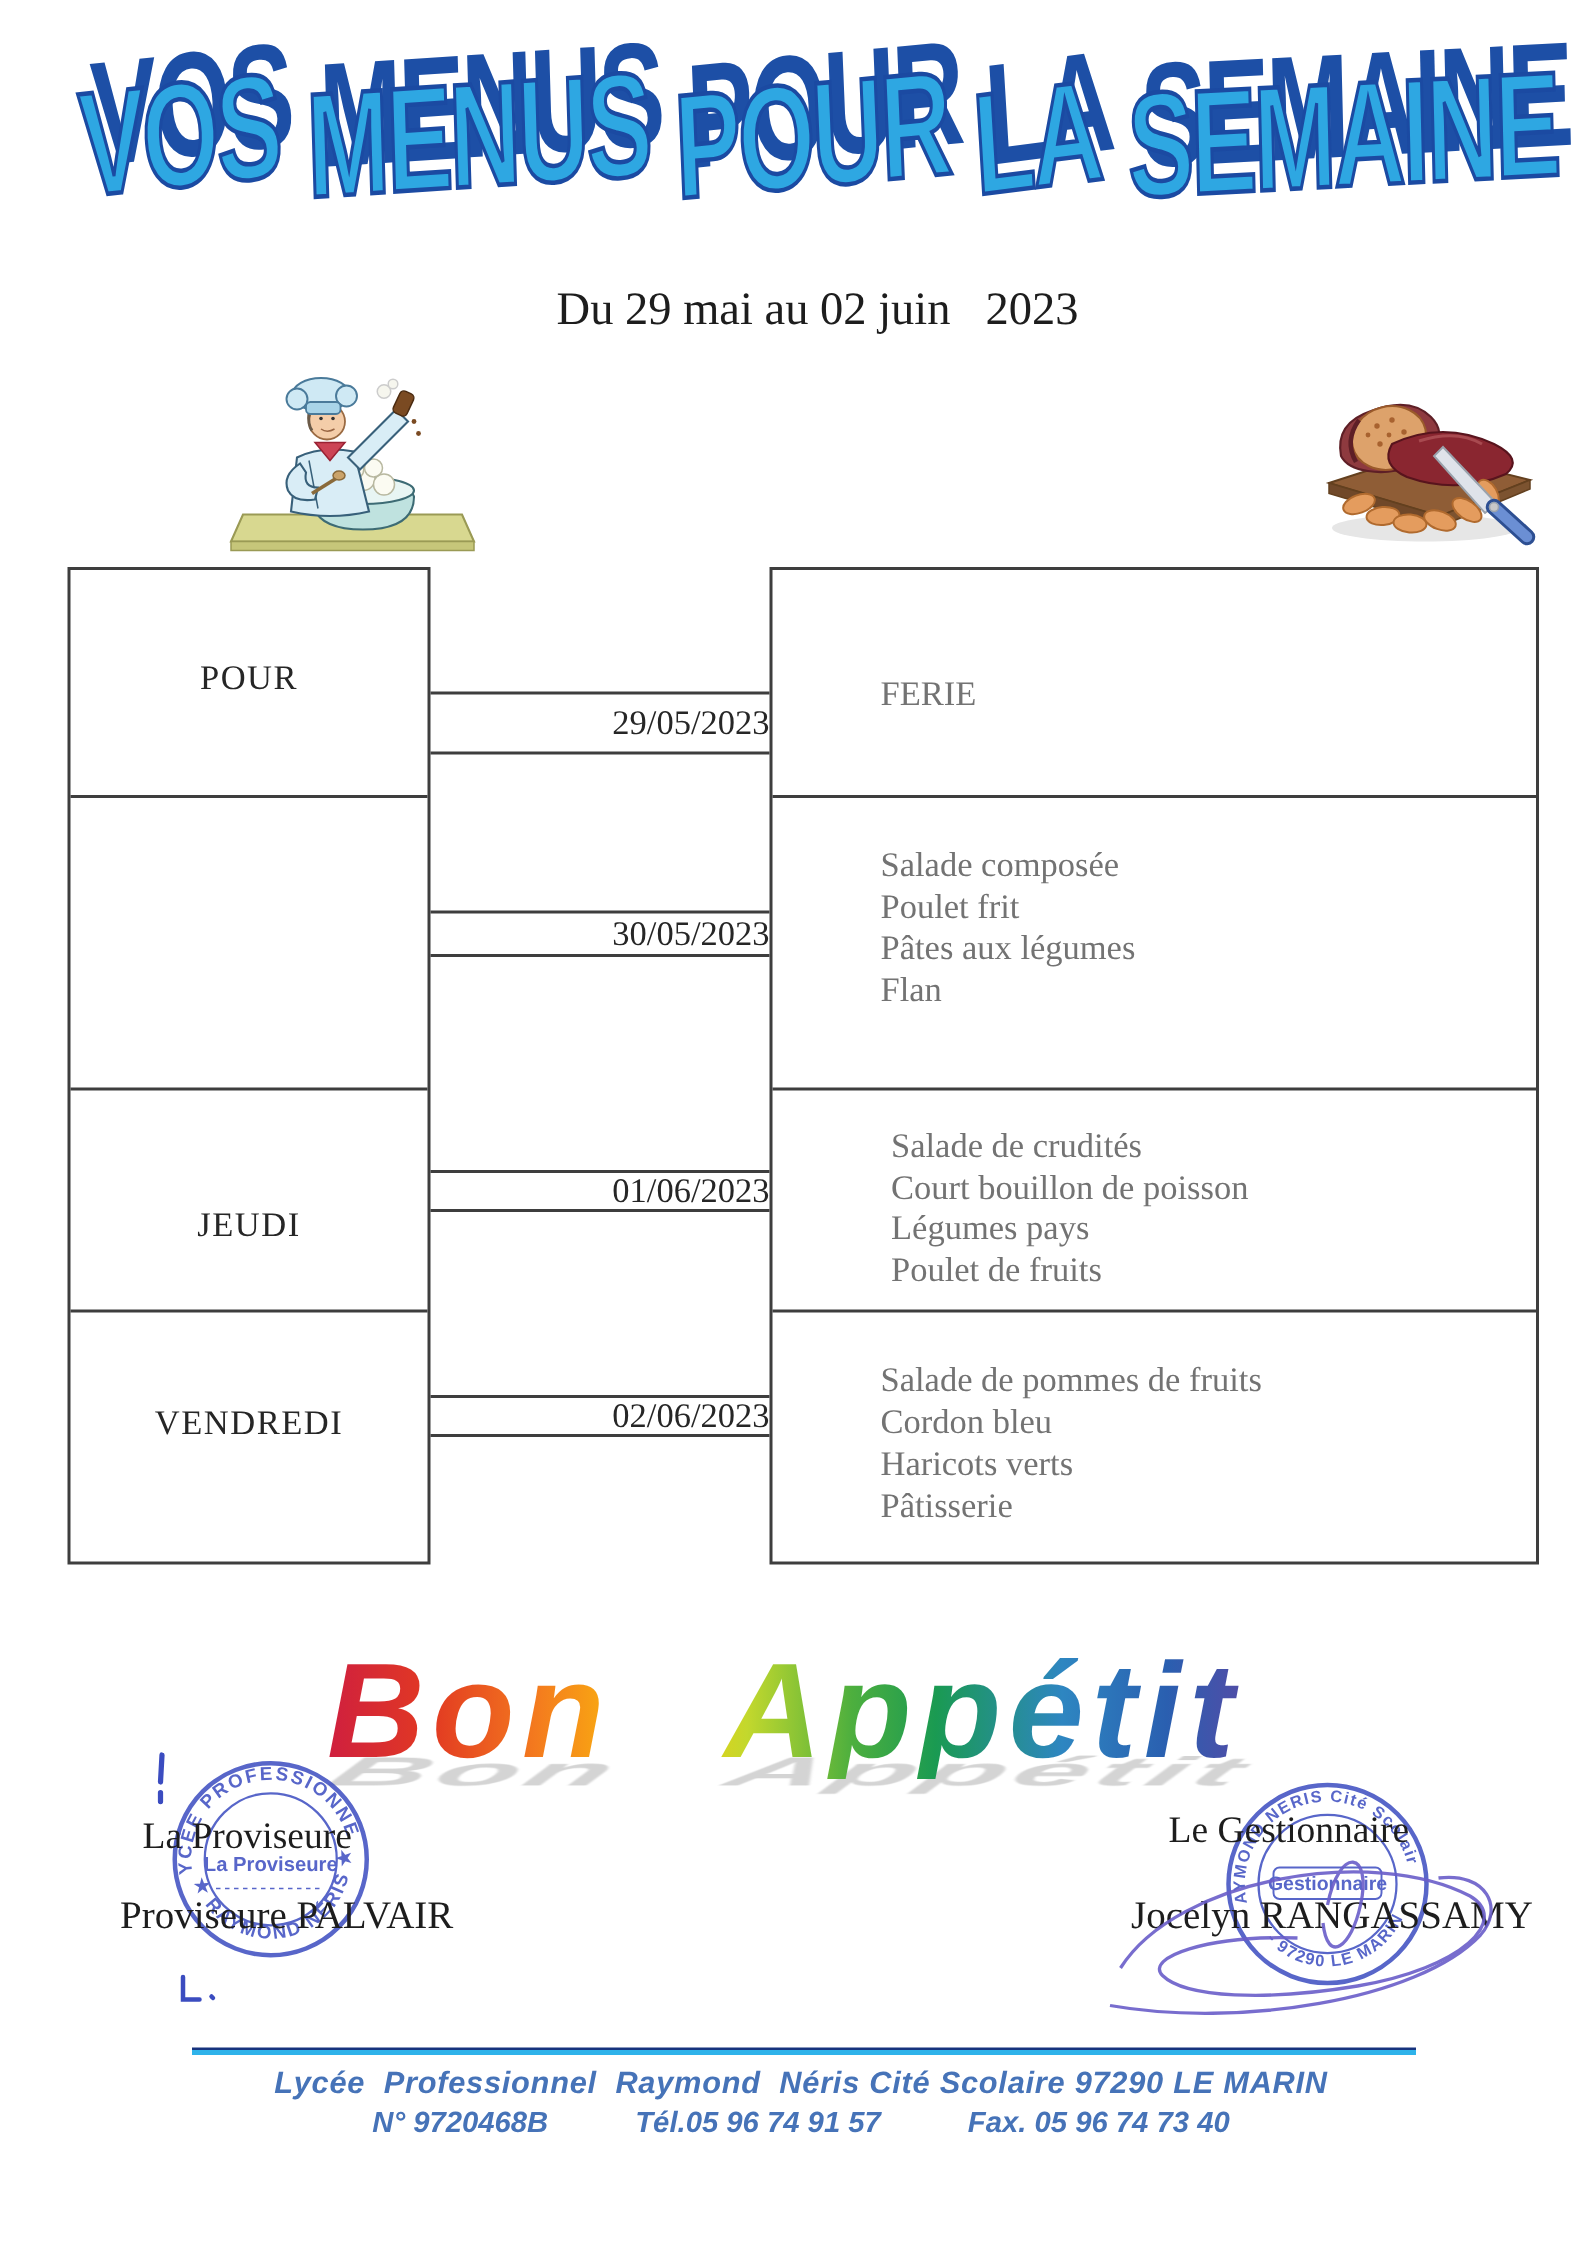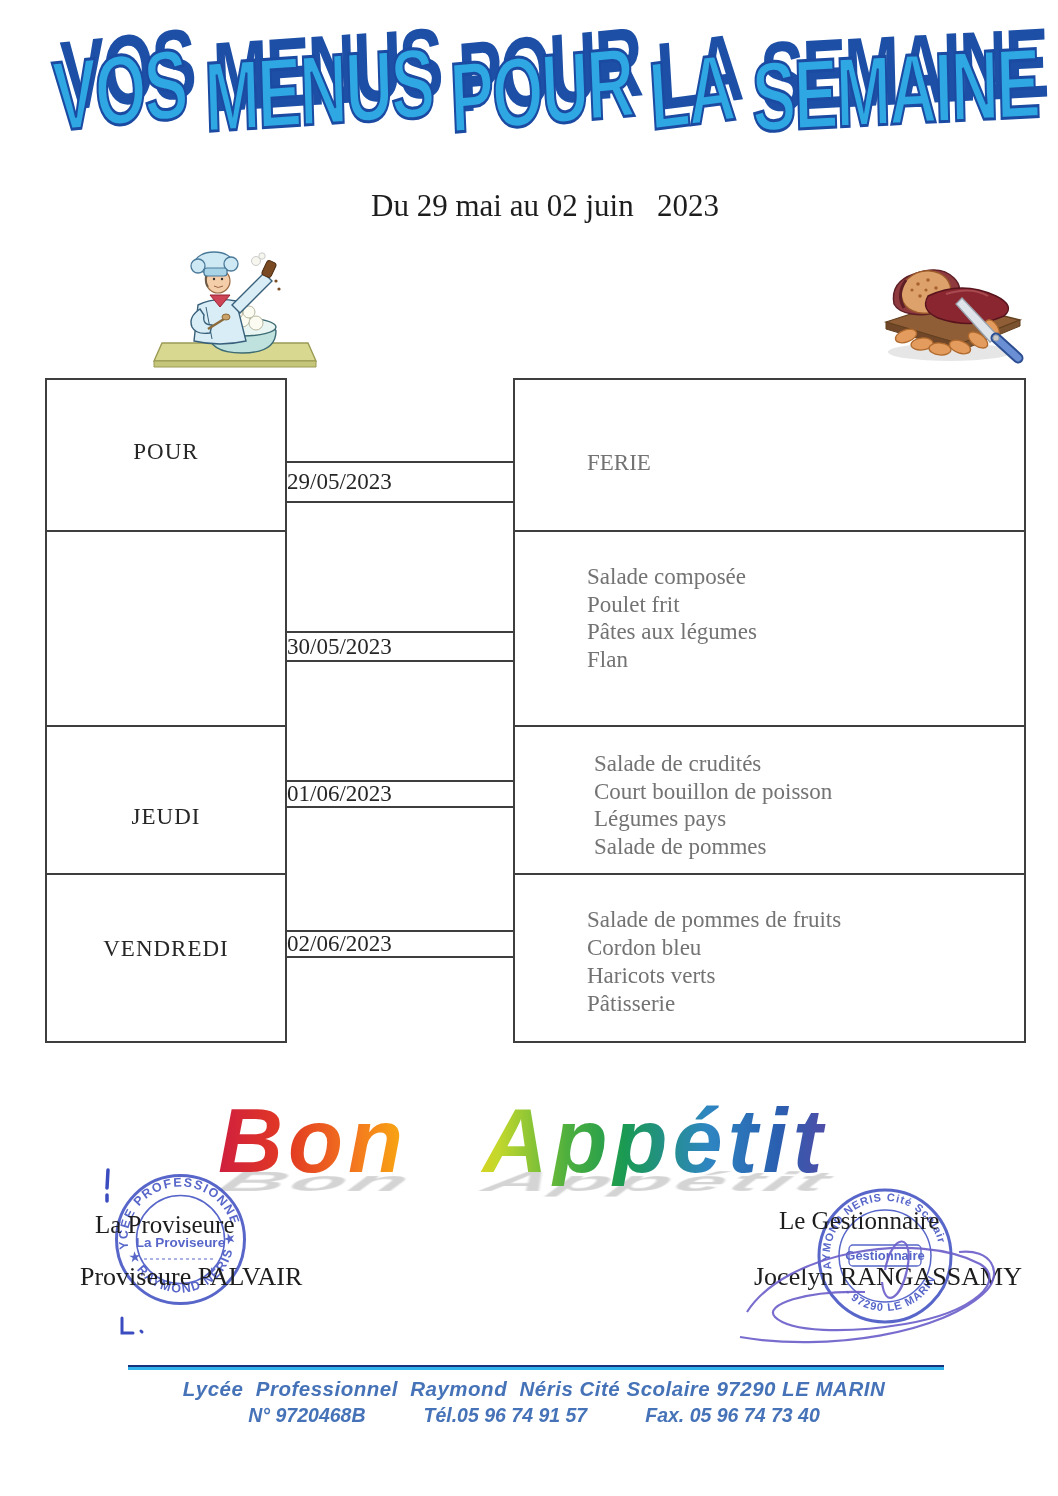--- a/index.html
+++ b/index.html
@@ -38,21 +38,21 @@
   #day-col{left:45px;top:378px;width:242px;height:665px;}
   #menu-col{left:513px;top:378px;width:513px;height:665px;}
   .divider{position:absolute;left:0;right:0;height:2px;background:#3e3e3e;}
   .day-label{
     position:absolute;left:0;width:100%;text-align:center;
     font-size:23px;letter-spacing:1px;line-height:30px;color:#262626;
   }
   .date-band{
     left:287px;width:226px;box-sizing:border-box;
     border-top:2px solid #3e3e3e;border-bottom:2px solid #3e3e3e;
-    display:flex;align-items:center;justify-content:flex-start;
+    display:flex;align-items:center;justify-content:flex-end;
   }
   .date-label{font-size:23px;color:#262626;}
   .menu-block{position:absolute;left:72px;font-size:23px;color:#737373;}
   .menu-line{line-height:27.5px;}
 
   
   #bon-appetit{
     left:218px;top:1096px;width:700px;line-height:1;
     font-family:"Liberation Sans", sans-serif;font-weight:bold;font-style:italic;
     font-size:90px;letter-spacing:5px;word-spacing:48px;
@@ -179,21 +179,21 @@
   <div class="divider" style="top:345px;"></div>
   <div class="divider" style="top:493px;"></div>
   <span class="day-label" style="top:57px;">POUR</span>
   <span class="day-label" style="top:422px;">JEUDI</span>
   <span class="day-label" style="top:554px;">VENDREDI</span>
 </div>
 
 <div class="abs date-band" style="top:461px;height:42px;">
   <span class="date-label">29/05/2023</span>
 </div>
-<div class="abs date-band" style="top:631px;height:31px;">
+<div class="abs date-band" style="top:607px;height:31px;">
   <span class="date-label">30/05/2023</span>
 </div>
 <div class="abs date-band" style="top:780px;height:28px;">
   <span class="date-label">01/06/2023</span>
 </div>
 <div class="abs date-band" style="top:930px;height:28px;">
   <span class="date-label">02/06/2023</span>
 </div>
 
 <div class="abs col" id="menu-col">
@@ -207,21 +207,21 @@
   <div class="menu-block" style="top:183px;">
     <div class="menu-line">Salade composée</div>
     <div class="menu-line">Poulet frit</div>
     <div class="menu-line">Pâtes aux légumes</div>
     <div class="menu-line">Flan</div>
   </div>
   <div class="menu-block" style="top:370px;left:79px;">
     <div class="menu-line">Salade de crudités</div>
     <div class="menu-line">Court bouillon de poisson</div>
     <div class="menu-line">Légumes pays</div>
-    <div class="menu-line">Salade de pommes</div>
+    <div class="menu-line">Poulet de fruits</div>
   </div>
   <div class="menu-block" style="top:526px;">
     <div class="menu-line" style="line-height:28px;">Salade de pommes de fruits</div>
     <div class="menu-line" style="line-height:28px;">Cordon bleu</div>
     <div class="menu-line" style="line-height:28px;">Haricots verts</div>
     <div class="menu-line" style="line-height:28px;">Pâtisserie</div>
   </div>
 </div>
 
 <div class="abs" id="bon-appetit-echo">Bon Appétit</div>

